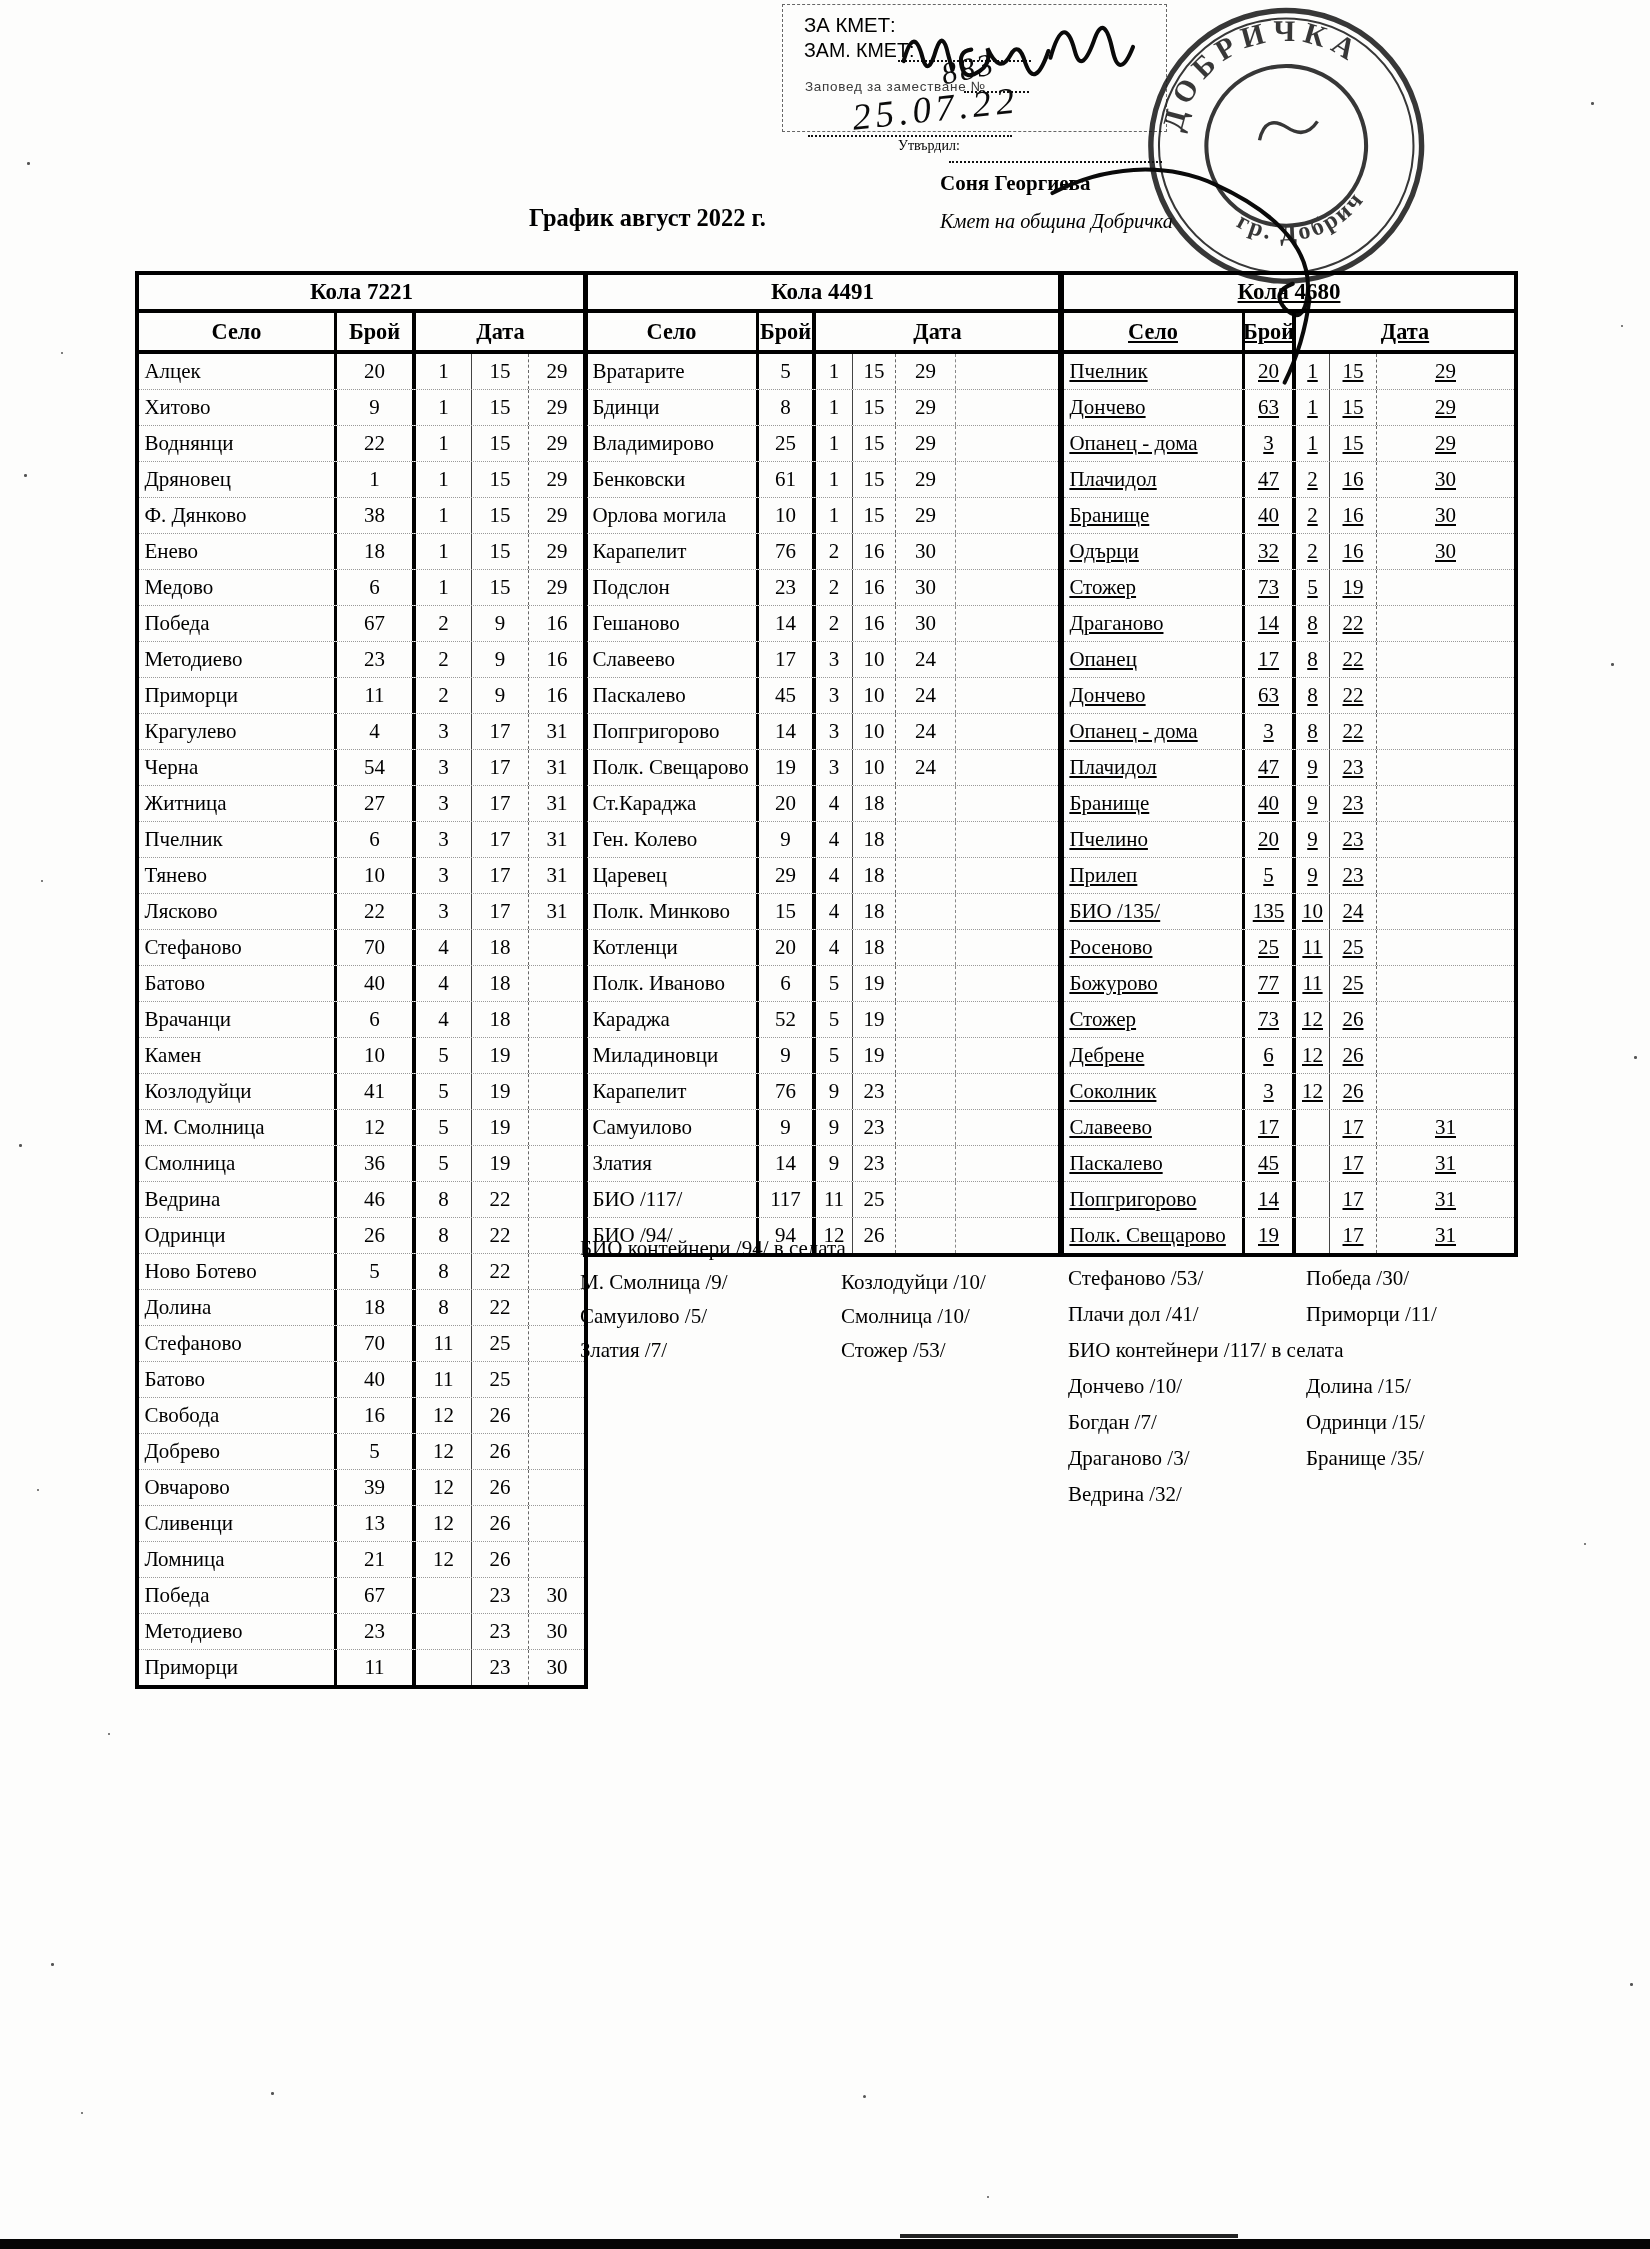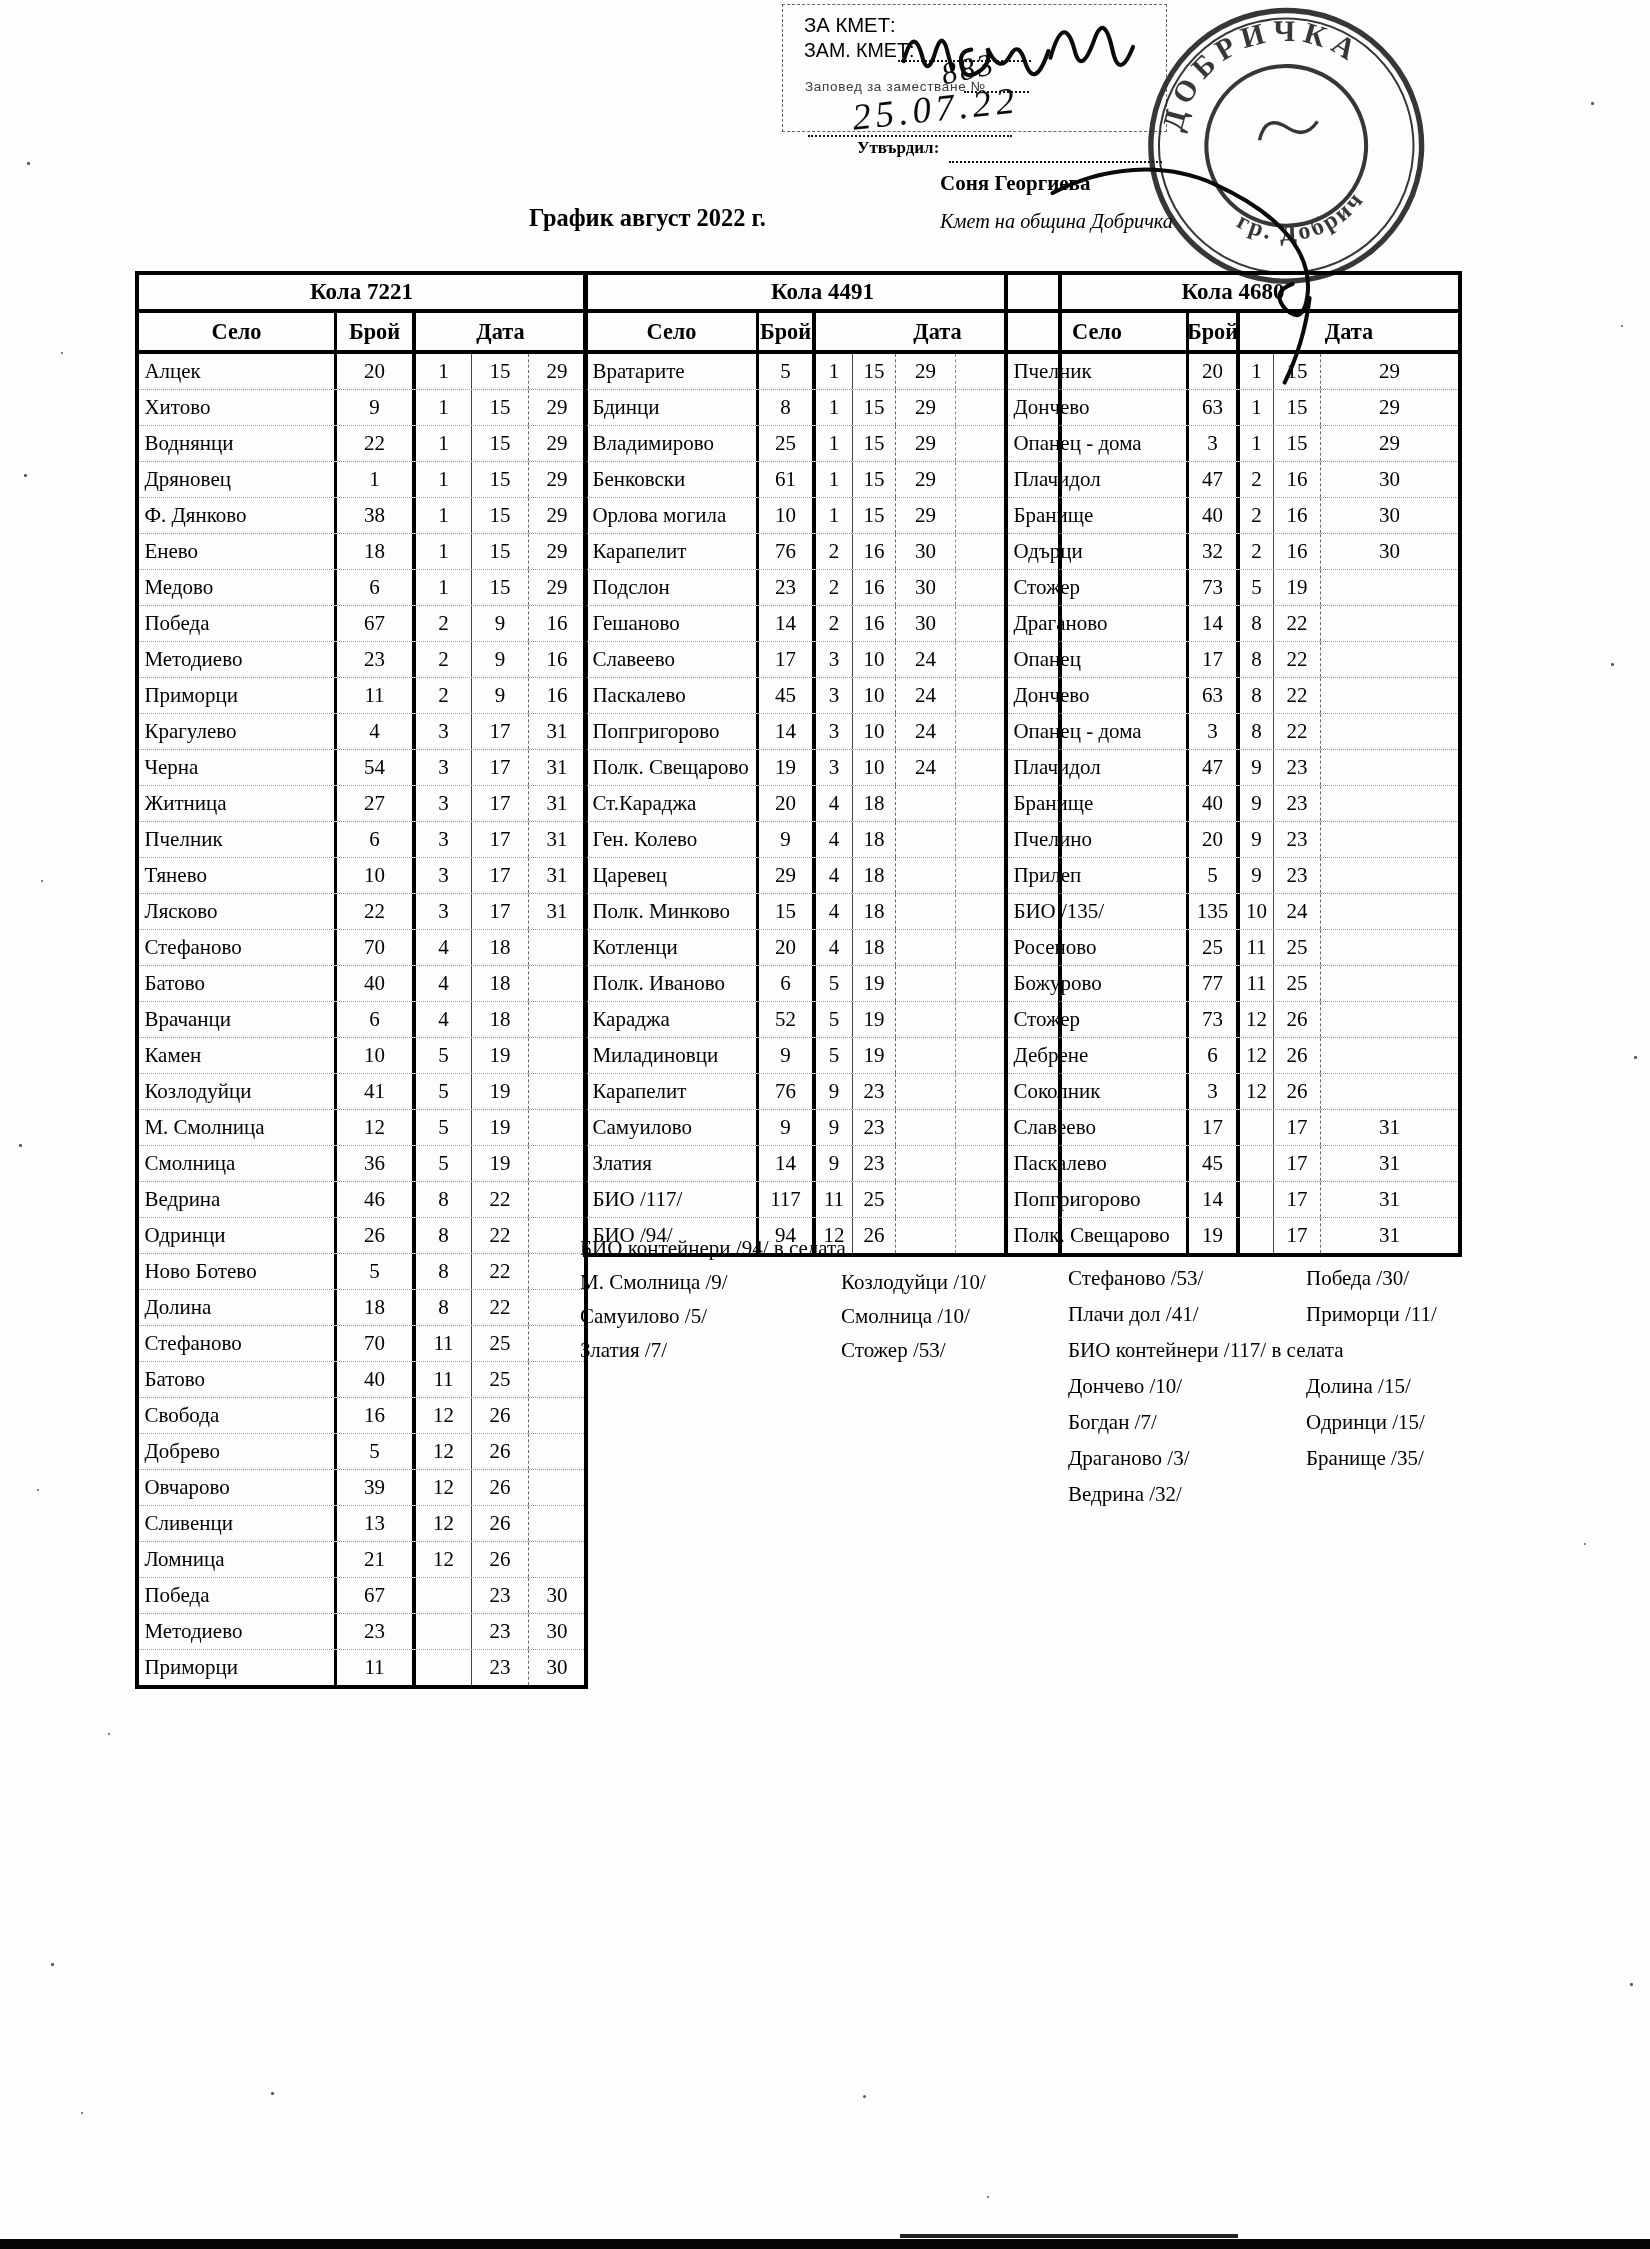--- a/index.html
+++ b/index.html
@@ -13,31 +13,31 @@
   #zam-kmet{left:804px;top:39px;font-size:19.6px;}
   #order-label{left:805px;top:79px;font-size:13.5px;color:#3a3a3a;letter-spacing:0.7px;}
   .dotline{border-bottom:2px dotted #111;height:0;}
   #dots1{left:898px;top:60px;width:133px;}
   #dots2{left:964px;top:91px;width:65px;}
   #dots3{left:808px;top:135px;width:204px;}
   #dots4{left:949px;top:161px;width:213px;}
   .hand{font-style:italic;color:#0b0b0b;}
   #order-number{left:941px;top:51px;font-size:31px;transform:rotate(-12deg);letter-spacing:2.7px;}
   #order-date{left:852px;top:87px;font-size:37px;transform:rotate(-6deg);letter-spacing:4.7px;}
-  #utvardil{left:857px;top:138px;font-size:17px;font-weight:bold;}
+  #utvardil{left:898px;top:138px;font-size:14px;font-weight:normal;}
   #approver-name{left:940px;top:171px;font-size:21px;font-weight:bold;}
   #approver-role{left:940px;top:210px;font-size:20.3px;font-style:italic;}
   #doc-title{left:529px;top:204px;font-size:24.4px;font-weight:bold;}
   
   #stamp{left:1117px;top:-20.3px;width:352px;height:379px;opacity:.85;}
   
   .vtable{position:absolute;top:271px;border:4.1px solid #000;background:#fff0;}
   #t1{left:135px;width:445px;}
   #t2{left:583px;width:471px;}
-  #t3{left:1004px;width:450px;}
+  #t3{left:1060px;width:450px;text-decoration:underline;}
   .vehicle-band{height:34px;border-bottom:4.1px solid #000;display:flex;align-items:center;justify-content:center;
                 font-weight:bold;font-size:23px;}
   .colhead{display:grid;height:37px;border-bottom:4.1px solid #000;font-weight:bold;font-size:22.3px;}
   .colhead div{display:flex;align-items:center;justify-content:center;}
   .trow{display:grid;height:35px;border-top:1.4px dotted #999;font-size:21px;}
   .trow:first-child{border-top:none;}
   .cell{display:flex;align-items:center;overflow:hidden;white-space:nowrap;}
   .cell.c0{padding-left:5.4px;}
   .cell.c1,.cell.c2,.cell.c3,.cell.c4,.cell.c5{justify-content:center;}
   

